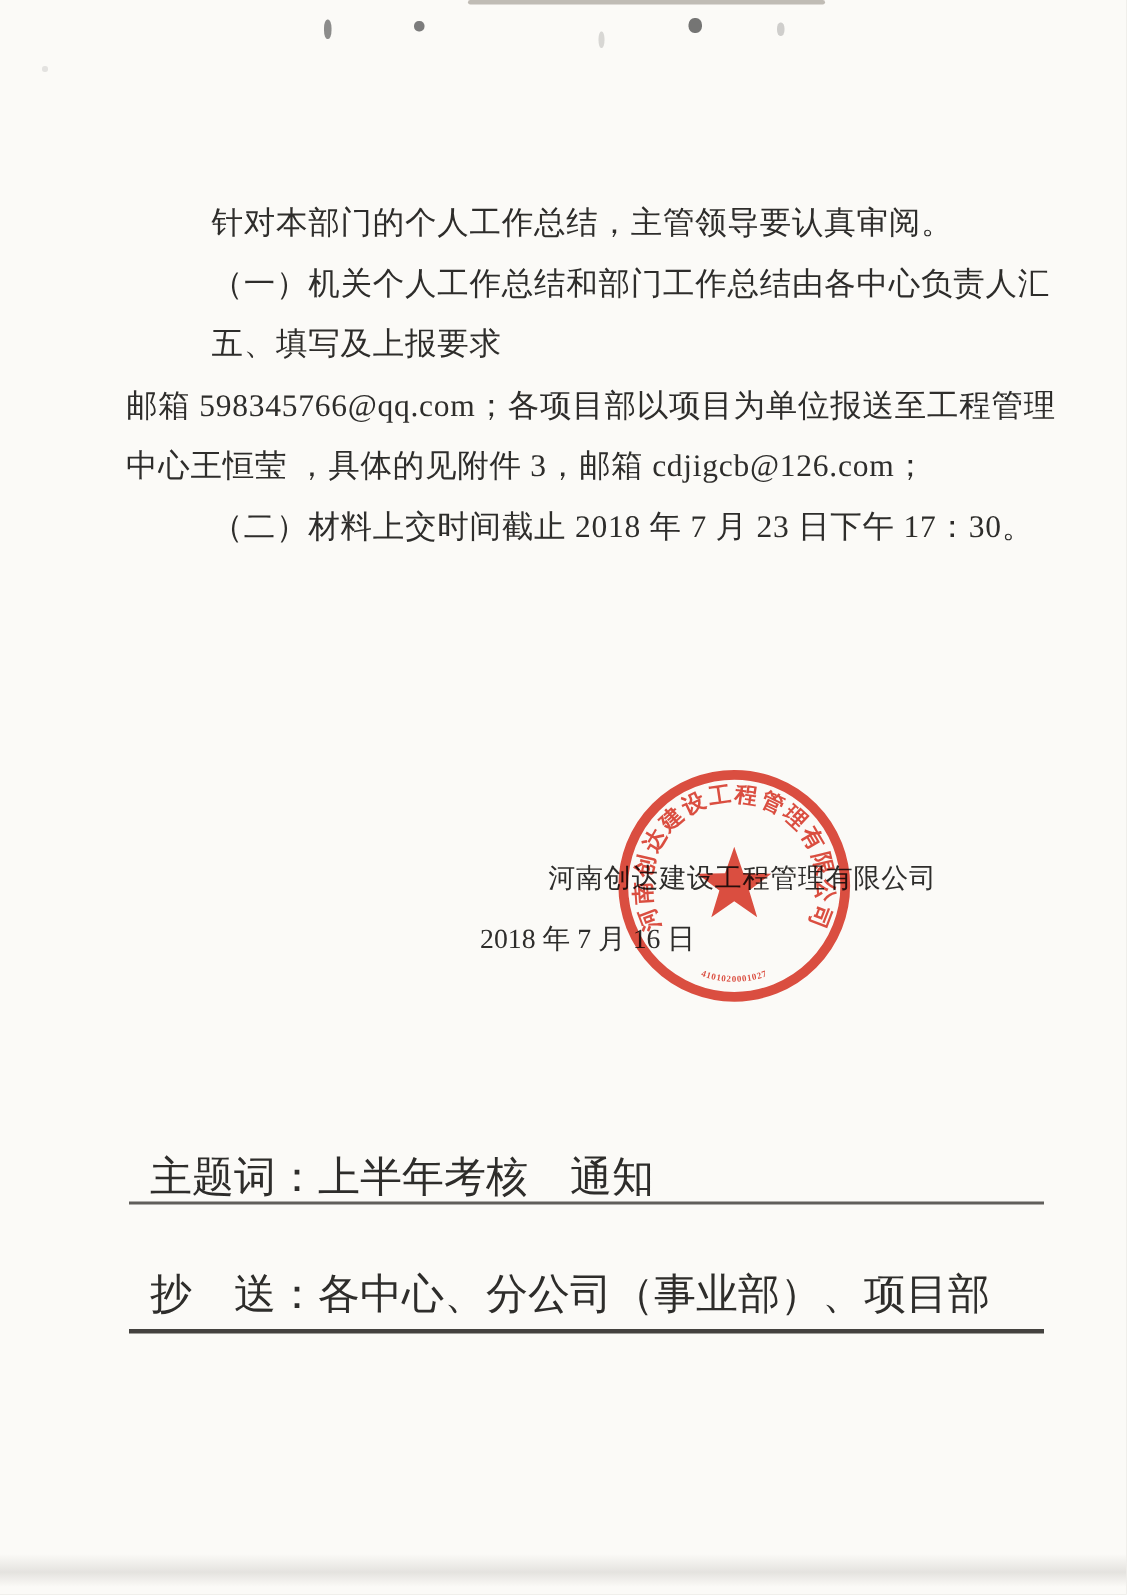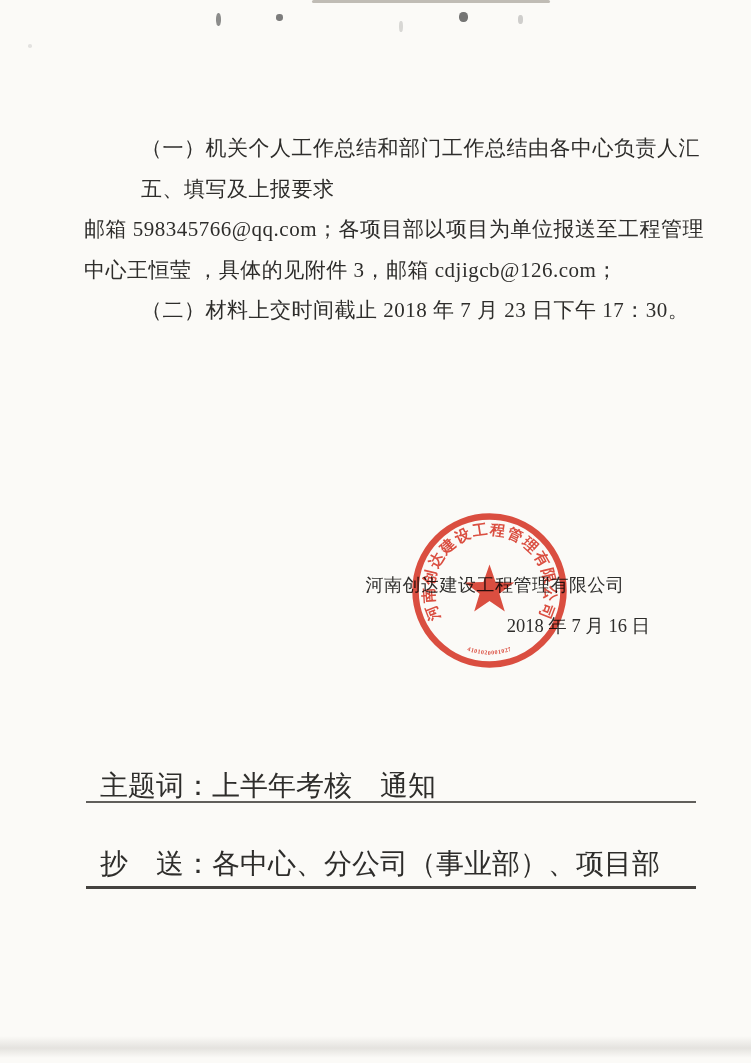--- a/index.html
+++ b/index.html
@@ -26,21 +26,21 @@
   
   .body-text{
     position:absolute;left:84px;top:128px;width:616px;
     font-size:21px;line-height:40.5px;letter-spacing:.5px;
   }
   .line{white-space:nowrap;}
   .indent{text-indent:57px;}
   
   .sig-company{position:absolute;left:330px;top:573px;width:330px;text-align:center;
     font-size:18px;letter-spacing:.5px;white-space:nowrap;}
-  .sig-date{position:absolute;left:320px;top:613px;width:330px;text-align:right;
+  .sig-date{position:absolute;left:320px;top:613px;width:330px;text-align:left;
     font-size:18.5px;white-space:nowrap;}
   
   .seal{position:absolute;left:407px;top:508px;width:165px;height:165px;
     mix-blend-mode:multiply;opacity:.88;filter:blur(.3px);}
   
   .footer-row{position:absolute;left:84px;width:614px;height:28px;line-height:28px;
     font-size:28px;padding-left:16px;box-sizing:border-box;white-space:nowrap;}
   .row-subject{top:772px;}
   .row-report{top:814px;}
   .row-send{top:850px;}
@@ -57,20 +57,21 @@
 
   <div class="top-strip"></div>
   <div class="speck sp1"></div>
   <div class="speck sp2"></div>
   <div class="speck sp3"></div>
   <div class="speck sp4"></div>
   <div class="speck sp5"></div>
   <div class="speck sp6"></div>
 
   <div class="body-text">
+    <div class="line indent">针对本部门的个人工作总结，主管领导要认真审阅。</div>
     <div class="line indent">（一）机关个人工作总结和部门工作总结由各中心负责人汇</div>
     <div class="line indent">五、填写及上报要求</div>
     <div class="line">邮箱 598345766@qq.com；各项目部以项目为单位报送至工程管理</div>
     <div class="line">中心王恒莹 ，具体的见附件 3，邮箱 cdjigcb@126.com；</div>
     <div class="line indent">（二）材料上交时间截止 2018 年 7 月 23 日下午 17：30。</div>
   </div>
 
   <div class="sig-company">河南创达建设工程管理有限公司</div>
   <div class="sig-date">2018 年 7 月 16 日</div>
 

